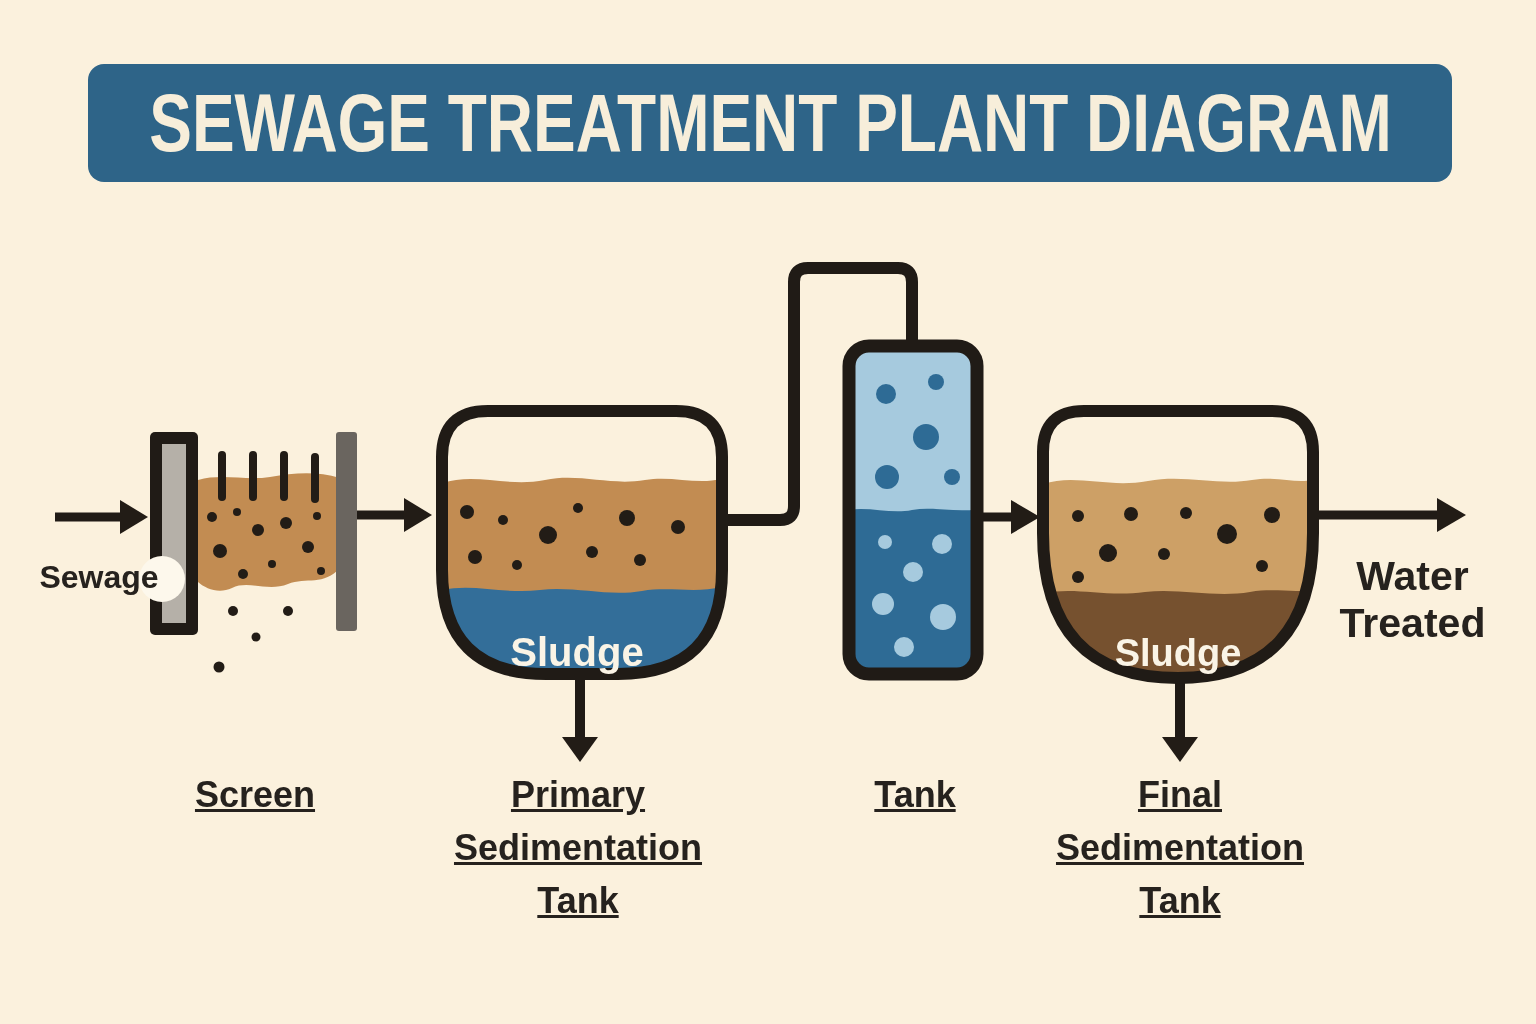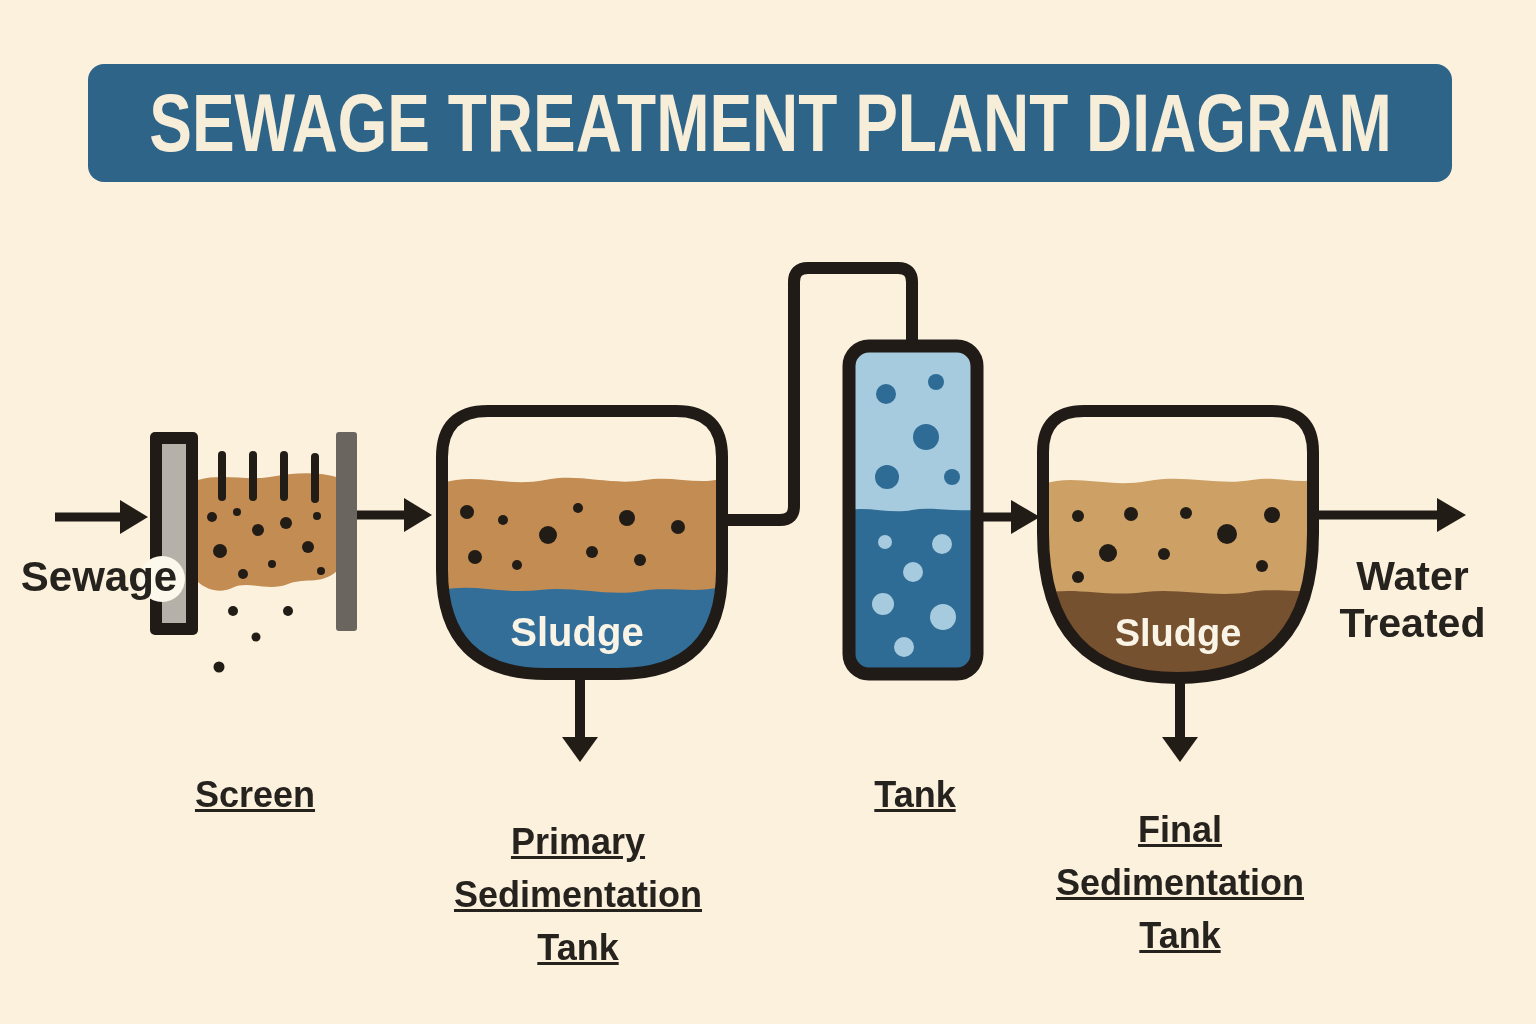--- a/index.html
+++ b/index.html
@@ -23,26 +23,26 @@
     margin:0;color:var(--banner-text);
     font-size:82px;font-weight:bold;letter-spacing:0px;
     white-space:nowrap;transform:scaleX(0.78);transform-origin:center;
   }
 
   
   .lbl{position:absolute;color:var(--label-text);font-weight:bold;text-align:center;}
   .lbl div{white-space:nowrap;}
   .stage-label{font-size:36px;line-height:53px;top:768px;text-decoration:underline;}
   #label-screen{left:130px;width:250px;}
-  #label-primary{left:448px;width:260px;margin-top:47px;}
+  #label-primary{left:448px;width:260px;}
   #label-aeration{left:790px;width:250px;}
-  #label-final{left:1050px;width:260px;margin-top:35px;}
-  #sewage-label{left:14px;top:554px;width:170px;font-size:42px;line-height:46px;}
+  #label-final{left:1050px;width:260px;}
+  #sewage-label{left:14px;top:554px;width:170px;font-size:32px;line-height:46px;}
   #treated-label{left:1320px;top:553px;width:185px;font-size:41px;line-height:47px;}
-  .tank-text{position:absolute;color:var(--tank-text);font-weight:bold;text-align:center;}
+  .tank-text{position:absolute;color:var(--tank-text);font-weight:bold;text-align:center;margin-top:20px;}
   #sludge-primary{left:477px;top:610px;width:200px;font-size:40px;}
   #sludge-final{left:1078px;top:612px;width:200px;font-size:38px;}
 
   
   .s-outline{stroke:var(--outline);}
   .f-outline{fill:var(--outline);}
   .f-bg{fill:var(--bg);}
   .f-particle{fill:var(--particle);}
   .flow-line{stroke:var(--outline);stroke-width:9;}
   .flow-line-thick{stroke:var(--outline);stroke-width:10;}

